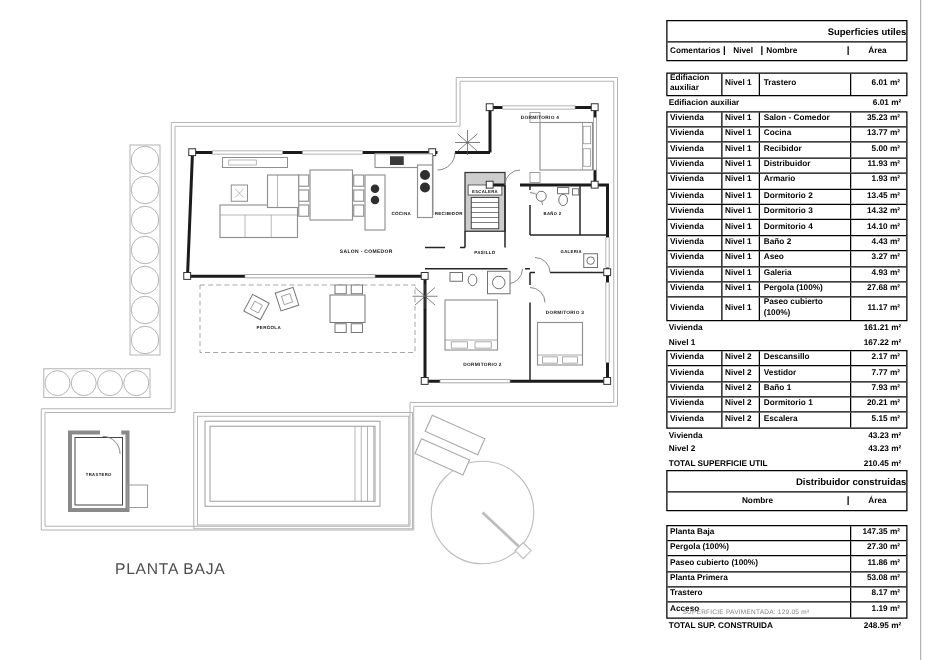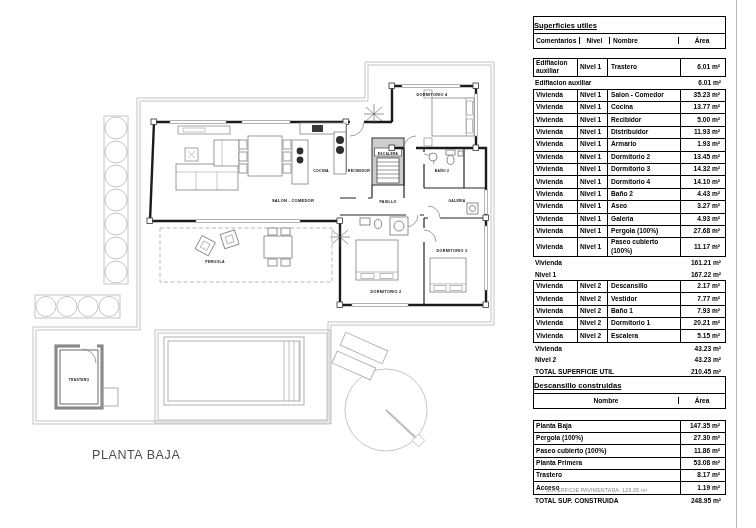--- a/index.html
+++ b/index.html
@@ -8,21 +8,21 @@
   #plan-wrap{position:absolute;left:0;top:0;width:533px;height:528px;}
   #plan-title{position:absolute;left:92px;top:448px;font-size:12.5px;color:#4d4d4d;letter-spacing:.6px;}
   #page-edge{position:absolute;left:736px;top:0;width:1px;height:528px;background:#b5b5b5;}
 
   
   #tables{position:absolute;left:533px;top:0;width:193px;height:528px;font-weight:bold;font-size:6.6px;color:#000;}
   .tsection{position:absolute;left:0;width:193px;}
   #t-utiles{top:16px;}
   #t-construidas{top:376px;}
   .thead{border:1.3px solid #000;box-sizing:border-box;}
-  .ttitle{text-align:left;font-size:7.6px;padding:3.5px 0 3px;border-bottom:.9px solid #000;text-decoration:underline;}
+  .ttitle{text-align:right;font-size:7.6px;padding:3.5px 0 3px;border-bottom:.9px solid #000;}
   .tcols{display:flex;height:14px;align-items:center;}
   .h1{width:46px;padding-left:2px;border-right:.9px solid #000;box-sizing:border-box;}
   .h2{width:30px;text-align:center;border-right:.9px solid #000;box-sizing:border-box;}
   .h3{flex:1;padding-left:3px;border-right:.9px solid #000;box-sizing:border-box;}
   .h3c{flex:1;text-align:center;border-right:.9px solid #000;box-sizing:border-box;}
   .h4{width:46px;text-align:center;}
   .tbody{margin-top:9px;}
   #t-construidas .tbody{margin-top:11px;}
   .block{border:1.3px solid #000;box-sizing:border-box;}
   .row{display:flex;align-items:center;}
@@ -429,21 +429,21 @@
           </div>
           <div class="row sum total">
             <span class="lab">TOTAL SUPERFICIE UTIL</span>
             <span class="c4">210.45 m²</span>
           </div>
         </div>
     </section>
 
     <section class="tsection" id="t-construidas">
       <div class="thead">
-        <div class="ttitle">Descansillo construidas</div>
+        <div class="ttitle">Distribuidor construidas</div>
         <div class="tcols">
           <span class="h3c">Nombre</span>
           <span class="h4">Área</span>
         </div>
       </div>
       <div class="tbody" id="construidas-body">
           <div class="block">
             <div class="row detail">
               <span class="c nn">Planta Baja</span>
               <span class="c c4">147.35 m²</span>

